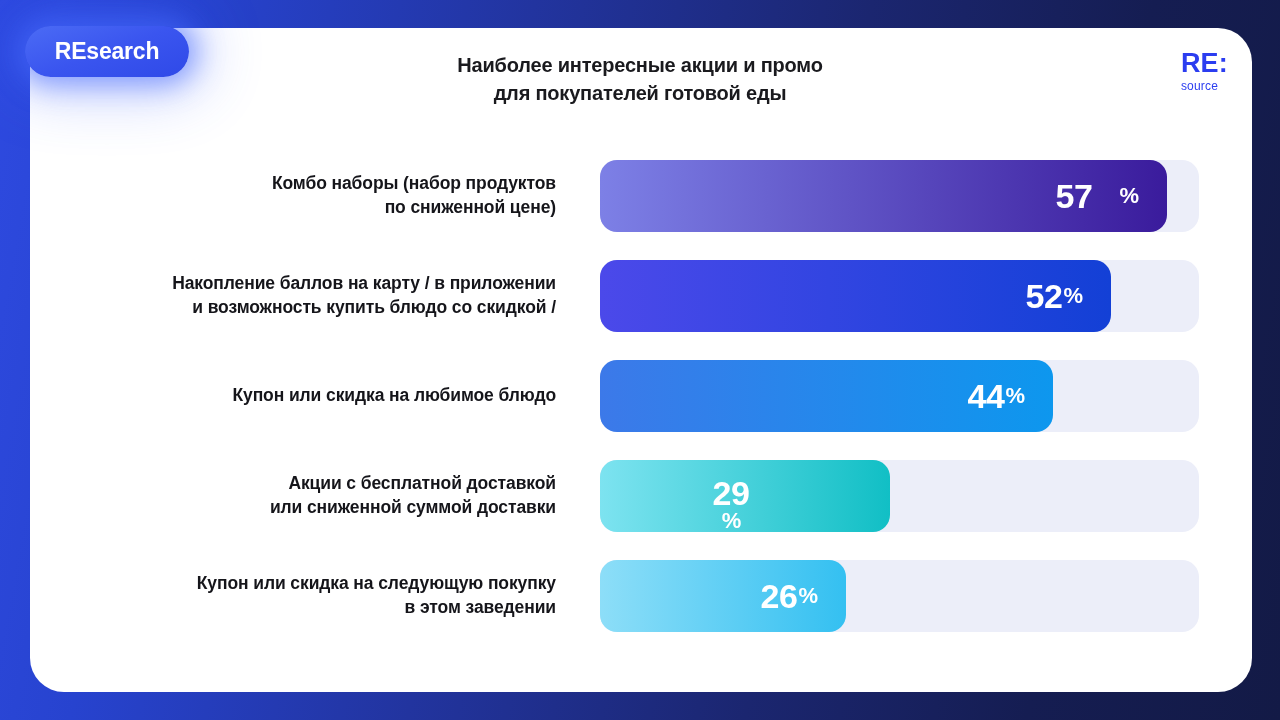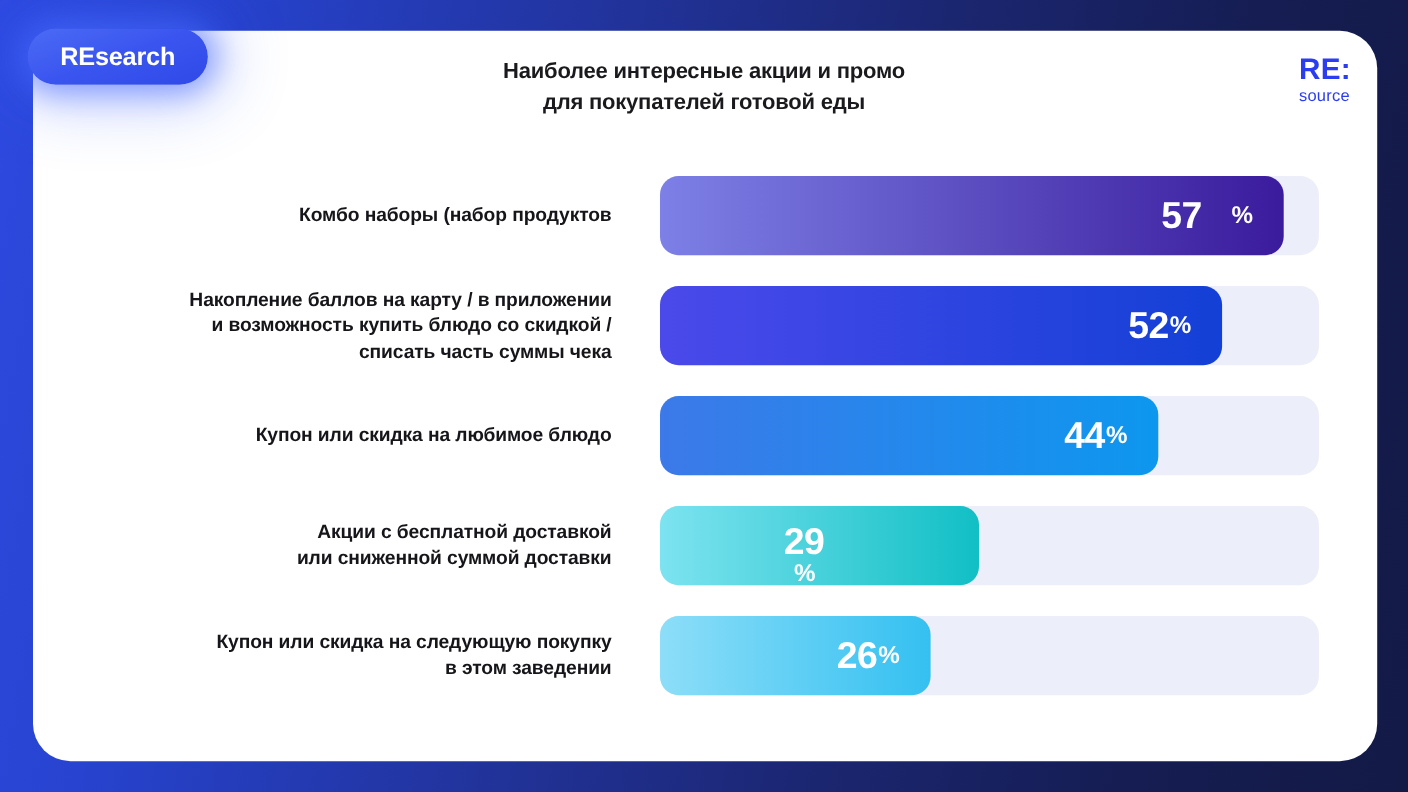--- a/index.html
+++ b/index.html
@@ -62,21 +62,21 @@
   #logo .logo-main {
     display:block;
     color:#2b3df0;
     font-size:27px;
     font-weight:bold;
     letter-spacing:0.2px;
   }
   #logo .logo-sub {
     display:block;
     color:#2b3df0;
-    font-size:15px;
+    font-size:12px;
     font-weight:normal;
     letter-spacing:0.2px;
     margin-top:3px;
   }
 
   
   #title {
     position:absolute;
     left:230px; top:52px;
     width:820px;
@@ -169,33 +169,33 @@
 
   <div id="title">
     <span class="tline">Наиболее интересные акции и промо</span>
     <span class="tline">для покупателей готовой еды</span>
   </div>
 
   <div id="chart">
       <div class="row">
         <div class="row-label">
           <span class="lline">Комбо наборы (набор продуктов</span>
+          <span class="lline">по сниженной цене)</span>
         </div>
         <div class="track">
           <div class="bar" style="width: 567px; background: linear-gradient(90deg, rgb(125, 128, 230) 0%, rgb(58, 27, 156) 100%); gap: 26px;">
             <span class="bar-value">57</span>
             <span class="bar-pct">%</span>
           </div>
         </div>
       </div>
       <div class="row">
         <div class="row-label">
           <span class="lline">Накопление баллов на карту / в приложении</span>
           <span class="lline">и возможность купить блюдо со скидкой /</span>
-          <span class="lline">списать часть суммы чека</span>
         </div>
         <div class="track">
           <div class="bar" style="width: 511px; background: linear-gradient(90deg, rgb(75, 73, 234) 0%, rgb(19, 64, 214) 100%);">
             <span class="bar-value">52</span>
             <span class="bar-pct">%</span>
           </div>
         </div>
       </div>
       <div class="row">
         <div class="row-label">

